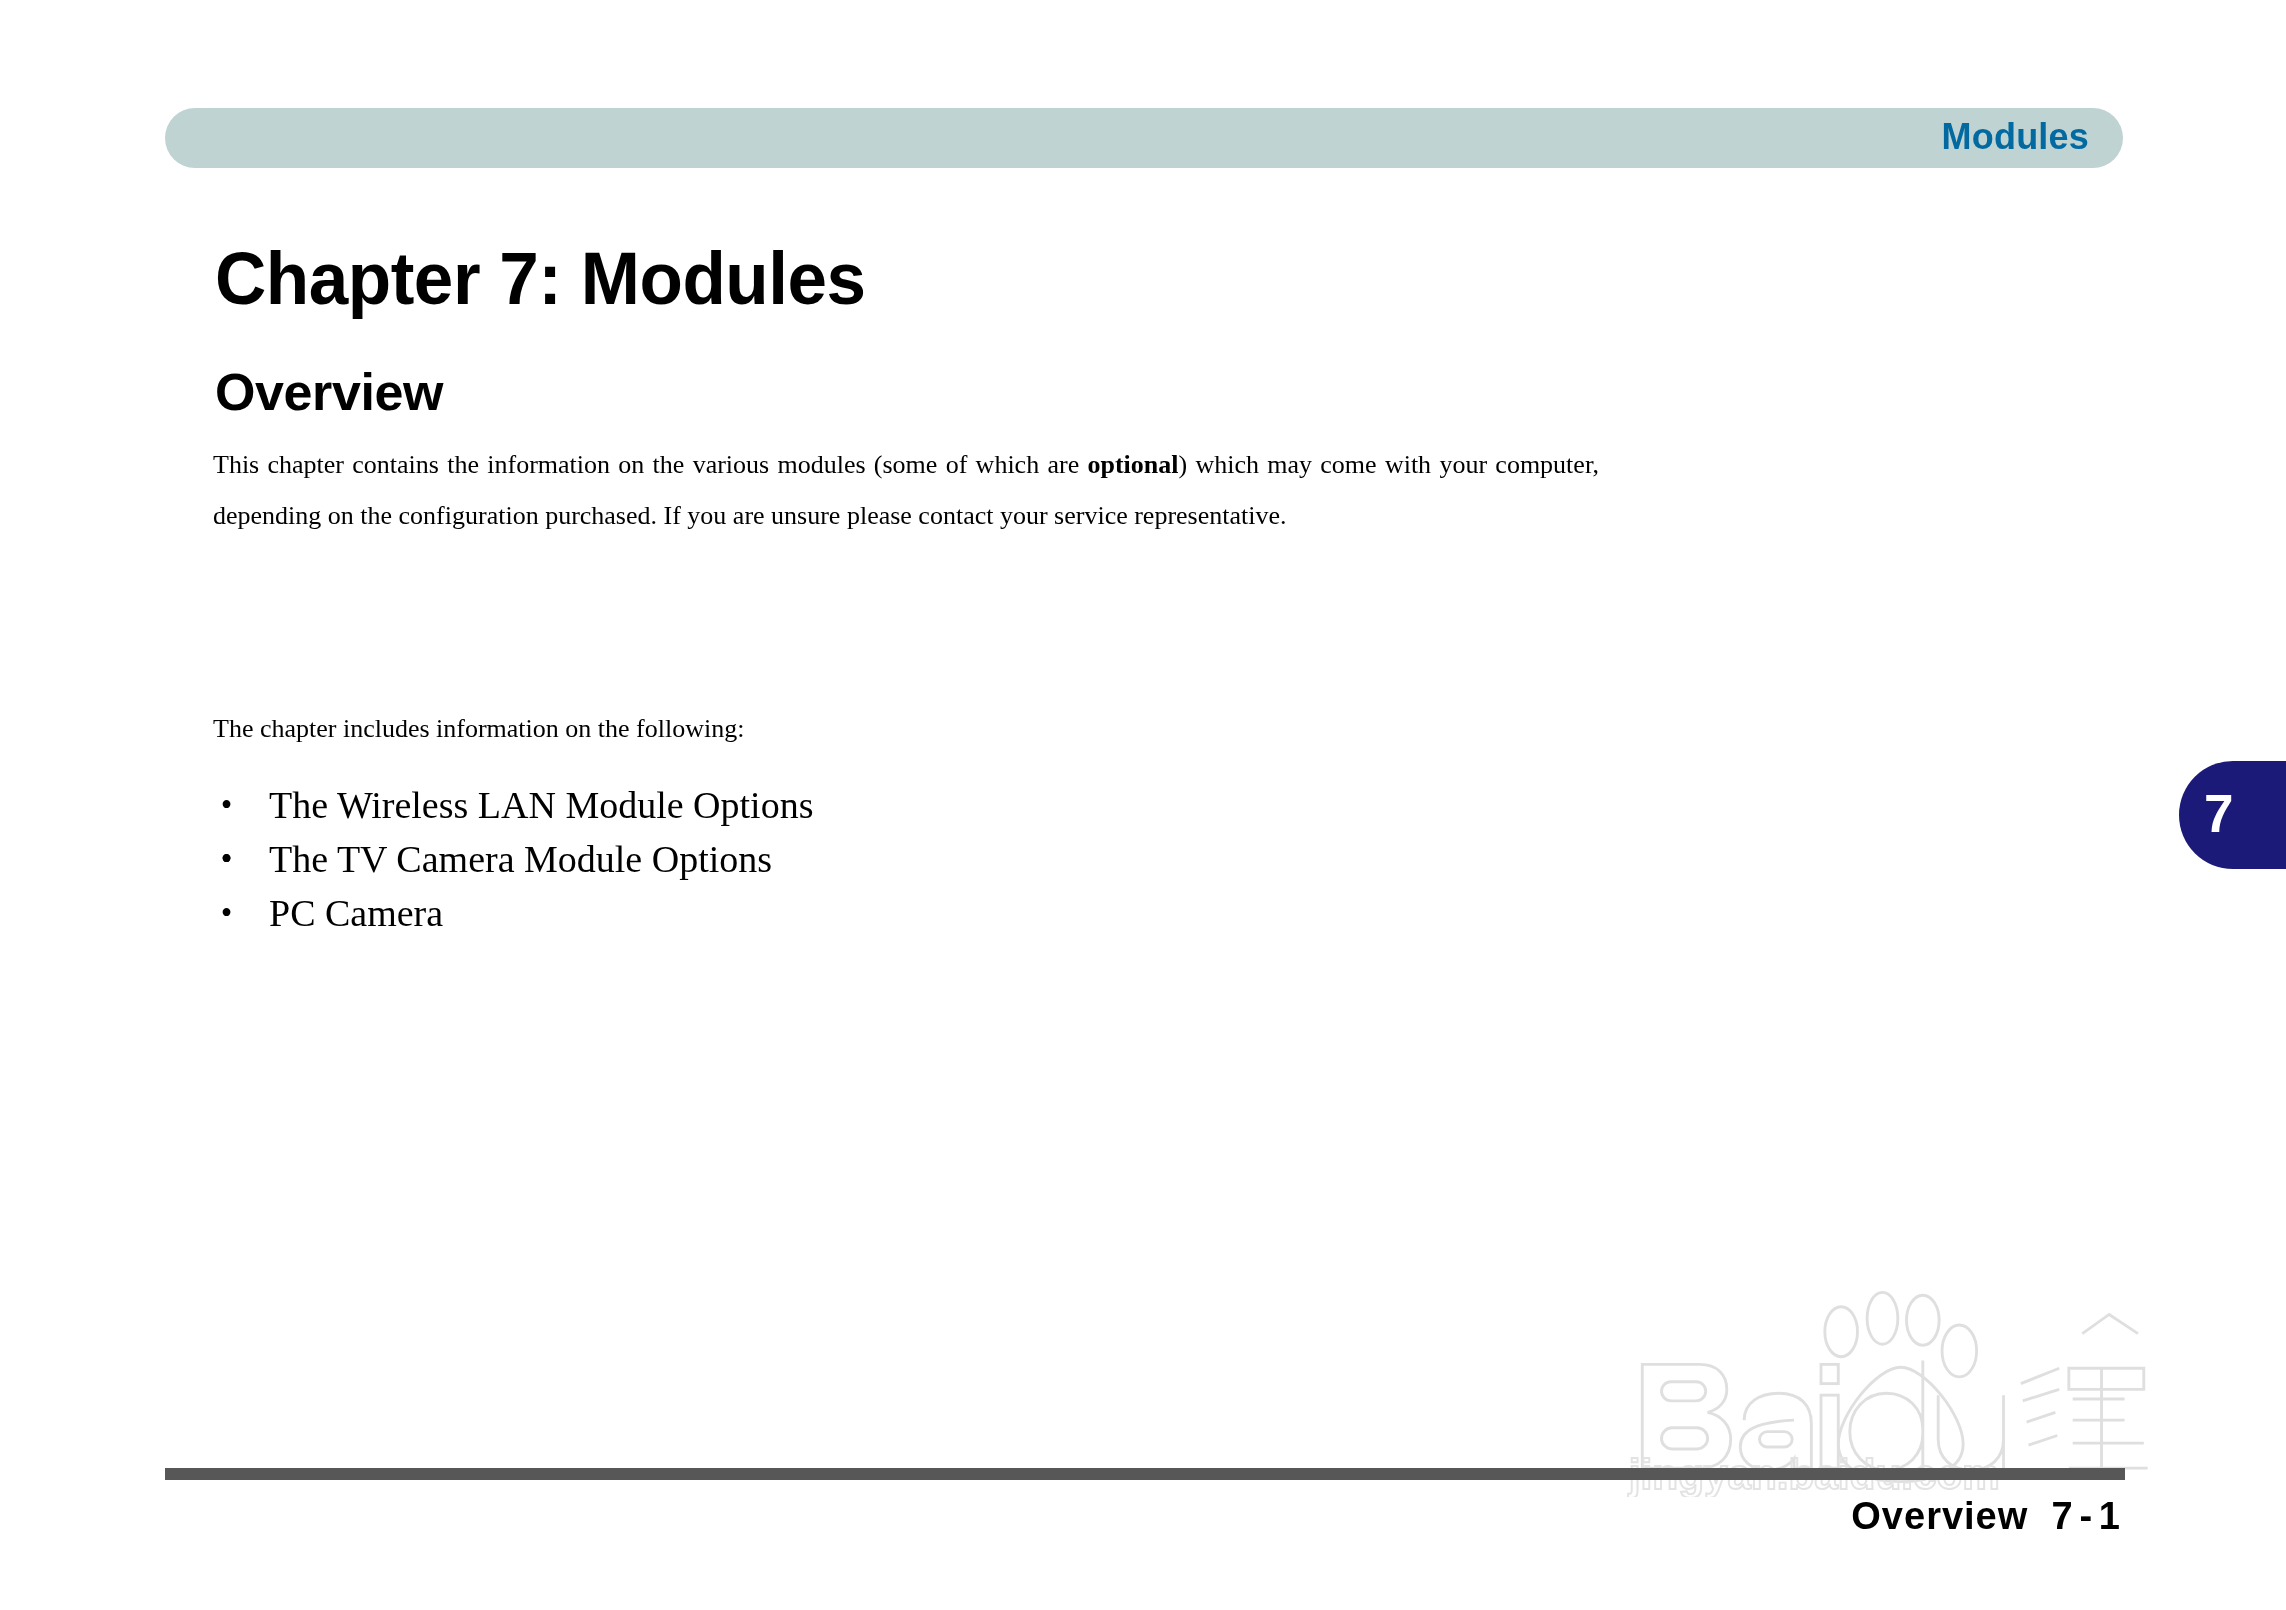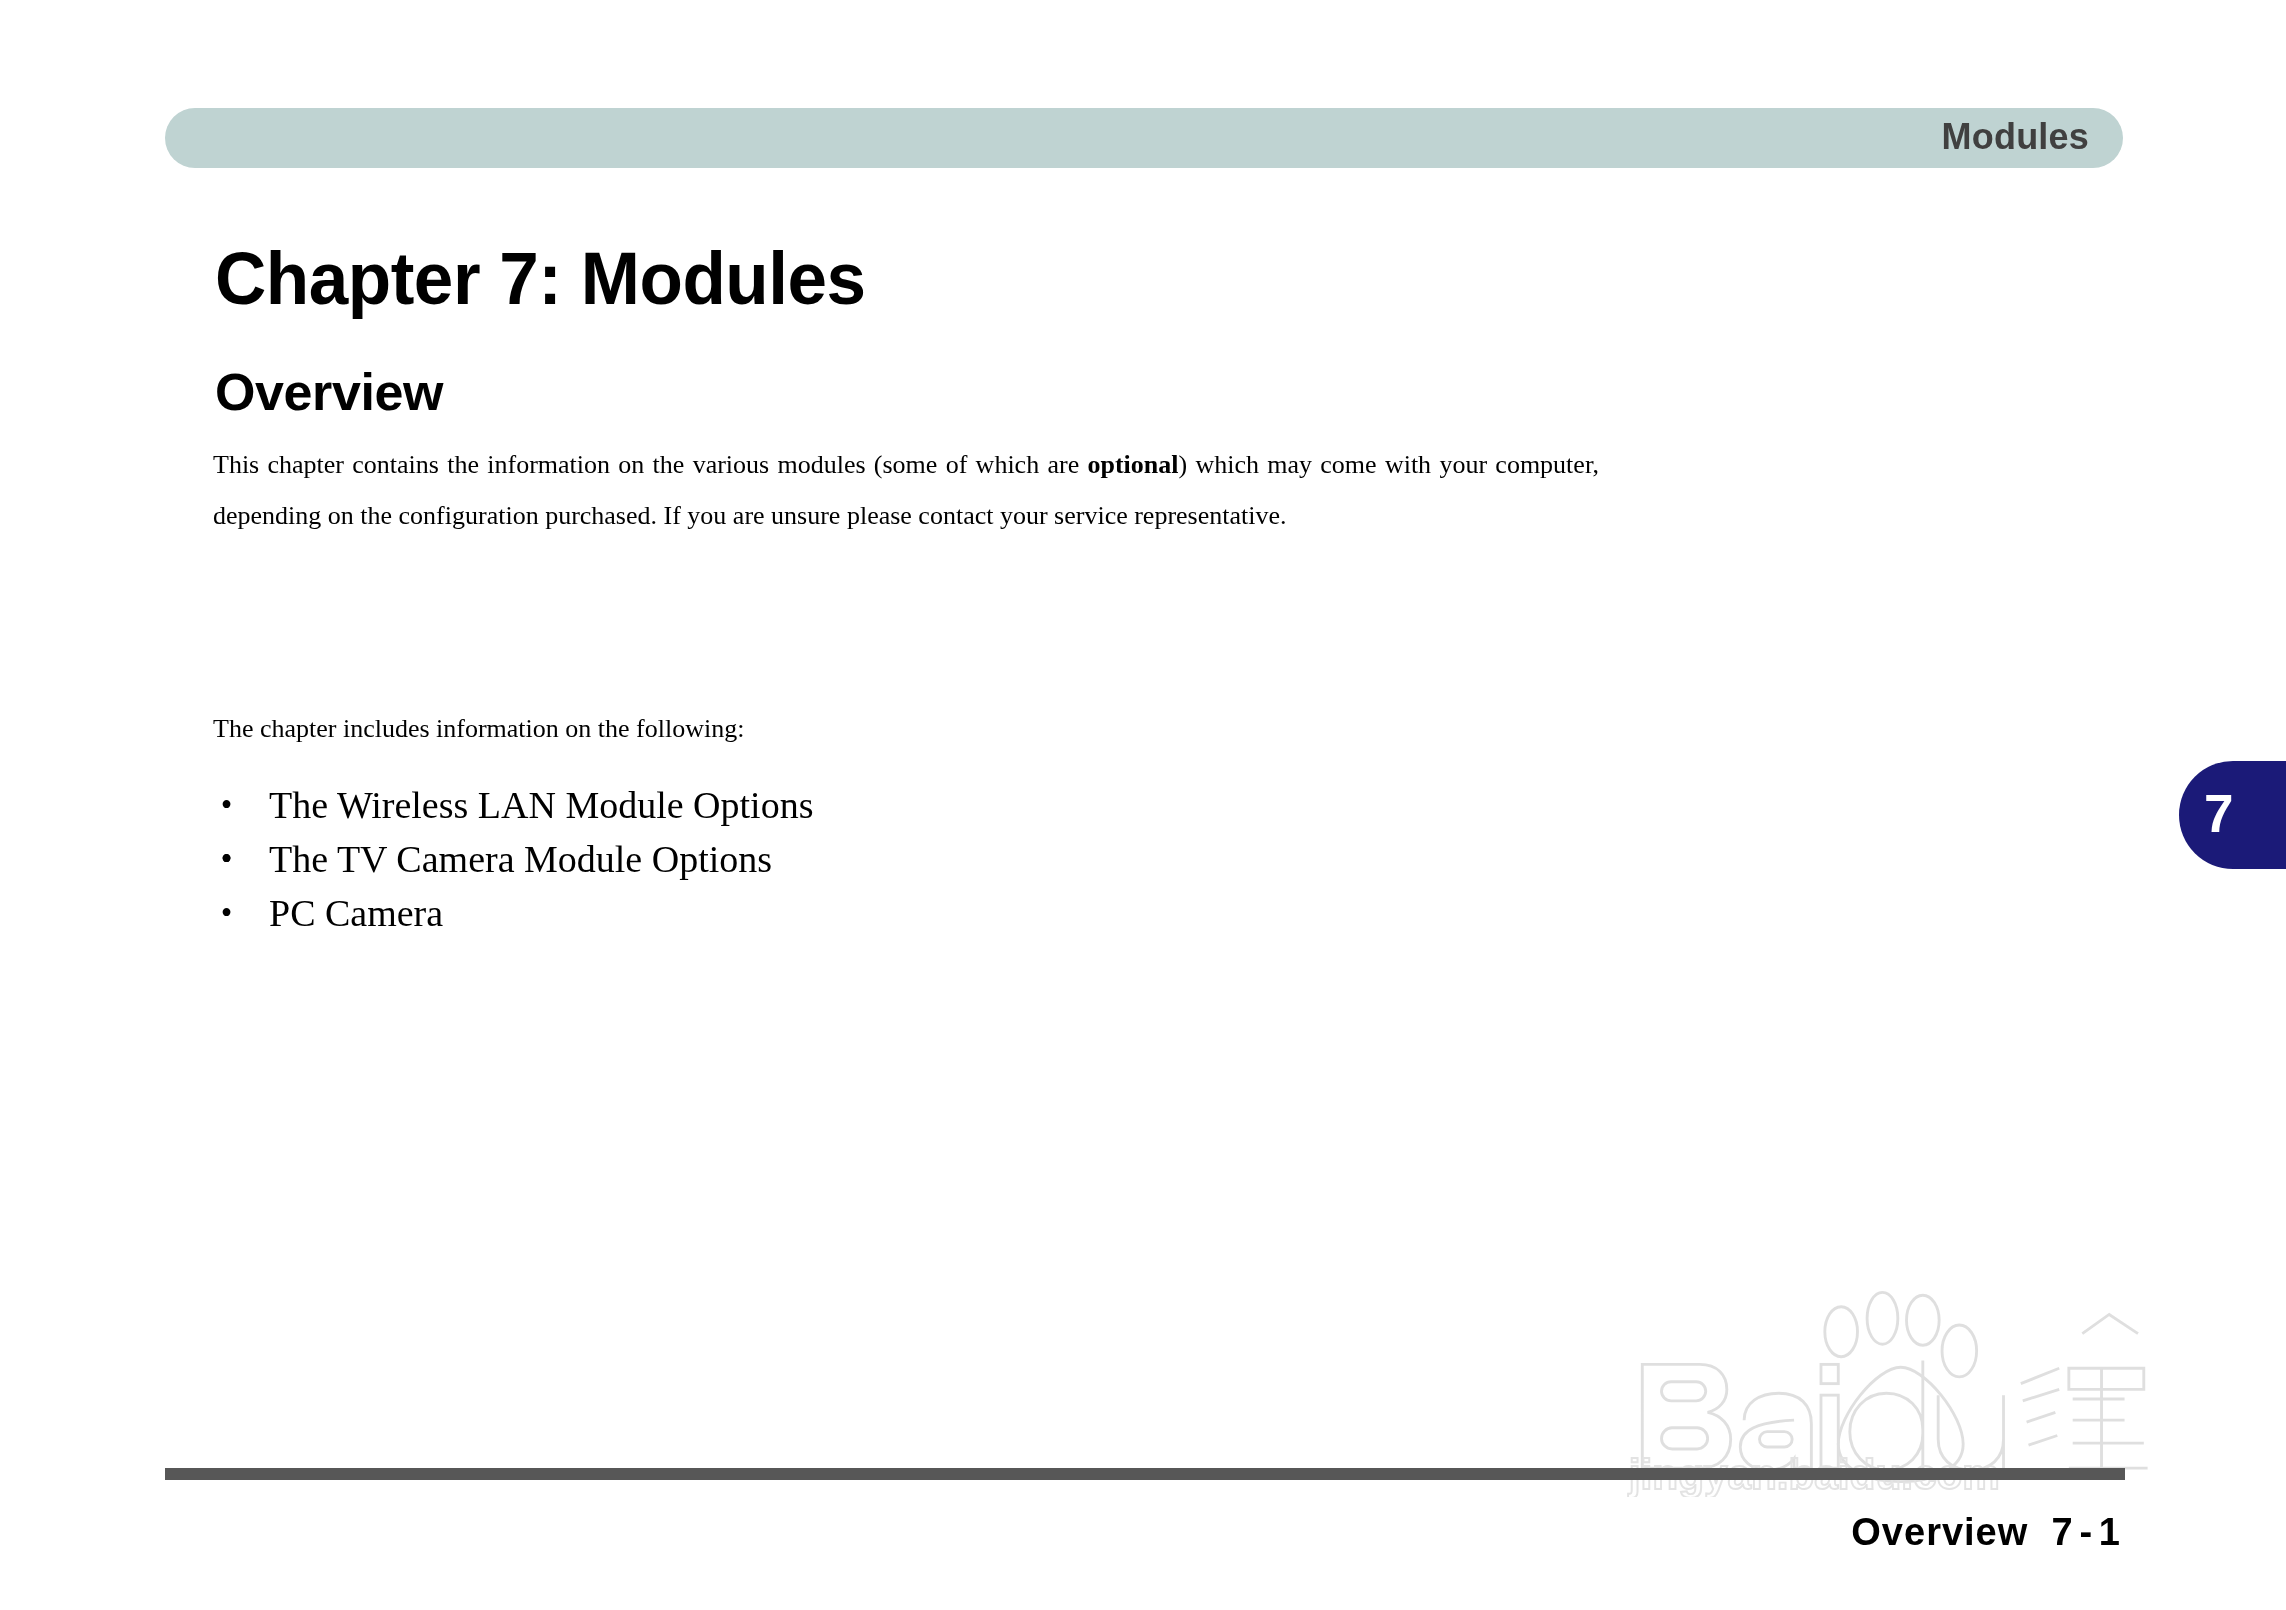--- a/index.html
+++ b/index.html
@@ -35,21 +35,21 @@
     box-sizing: border-box;
   }
   #header-banner-title {
     position: absolute;
     right: 34px;
     top: 50%;
     transform: translateY(-52%);
     font-family: "Liberation Sans", "DejaVu Sans", sans-serif;
     font-weight: bold;
     font-size: 36px;
-    color: #404040;
+    color: #0369a1;
     letter-spacing: 0.2px;
     white-space: nowrap;
   }
 
   
   #chapter-title {
     position: absolute;
     left: 215px;
     top: 188px;
     font-family: "Liberation Sans Narrow", "Liberation Sans", "DejaVu Sans", sans-serif;
@@ -173,21 +173,20 @@
   #footer-text {
     position: absolute;
     right: 165px;
     top: 1495px;
     font-family: "Liberation Sans", "DejaVu Sans", sans-serif;
     font-weight: bold;
     font-size: 38px;
     letter-spacing: 1px;
     color: #000000;
     white-space: nowrap;
-    margin-top: 16px;
   }
   #footer-text .sep { padding: 0 5.8px; }
 </style>
 </head>
 <body>
 
 <div id="page">
 
   <div id="header-banner">
     <span id="header-banner-title">Modules</span>

